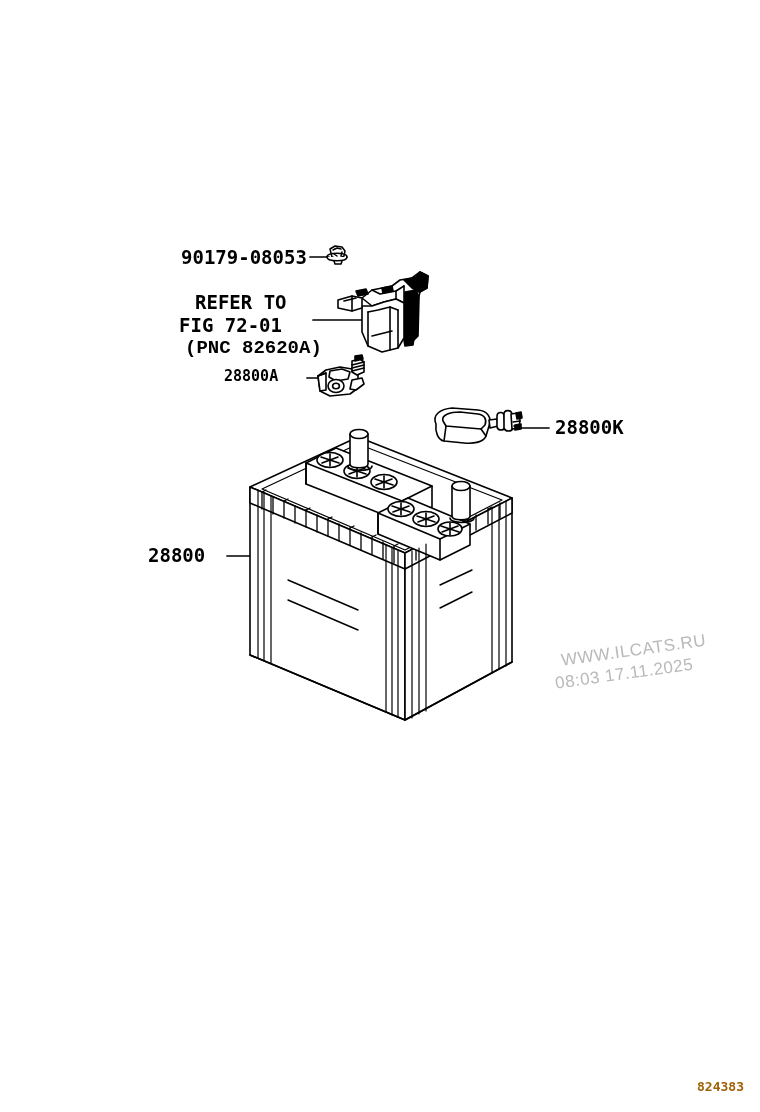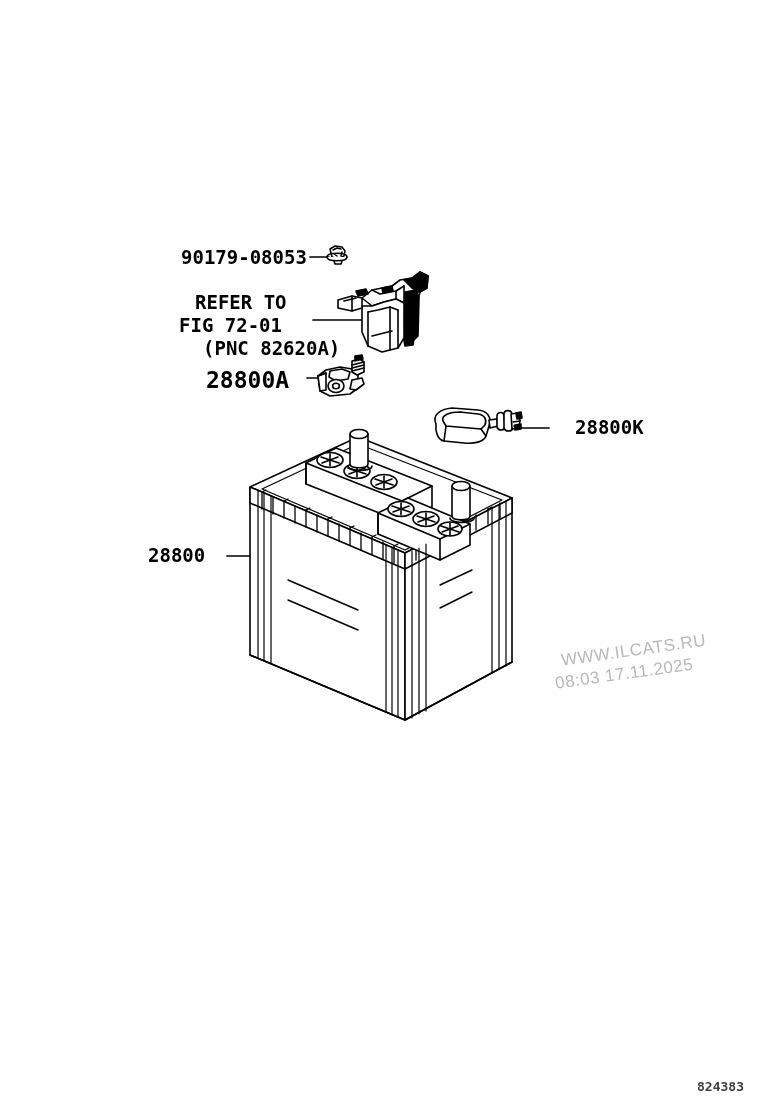--- a/index.html
+++ b/index.html
@@ -28,32 +28,32 @@
     font-family: "DejaVu Sans Mono", monospace;
     font-weight: bold;
     color: #000000;
     white-space: pre;
     letter-spacing: 0px;
     line-height: 1.0;
   }
   .lbl-nut      { left: 181px; top: 248px; font-size: 19px; }
   .lbl-refer1   { left: 179px; top: 293px; font-size: 19px; margin-left: 16px; }
   .lbl-refer2   { left: 179px; top: 316px; font-size: 19px; }
-  .lbl-refer3   { left: 203px; top: 339px; font-size: 19px; }
-  .lbl-clampA   { left: 206px; top: 369px; font-size: 23px; text-align: right; }
-  .lbl-coverK   { left: 555px; top: 418px; font-size: 19px; margin-left: 20px; }
+  .lbl-refer3   { left: 185px; top: 339px; font-size: 19px; font-family: Liberation Mono, monospace; }
+  .lbl-clampA   { left: 224px; top: 369px; font-size: 15px; text-align: right; }
+  .lbl-coverK   { left: 555px; top: 418px; font-size: 19px; }
   .lbl-battery  { left: 148px; top: 546px; font-size: 19px; }
   .figcode {
     position: absolute;
     left: 697px;
     top: 1079px;
     font-family: "DejaVu Sans Mono", monospace;
     font-size: 13px;
     font-weight: bold;
-    color: #404040;
+    color: #a16207;
     white-space: pre;
   }
   .watermark {
     position: absolute;
     color: #b9b9b9;
     font-family: "Liberation Sans", sans-serif;
     font-size: 17px;
     letter-spacing: 0.5px;
     white-space: pre;
     transform: rotate(-8deg);

